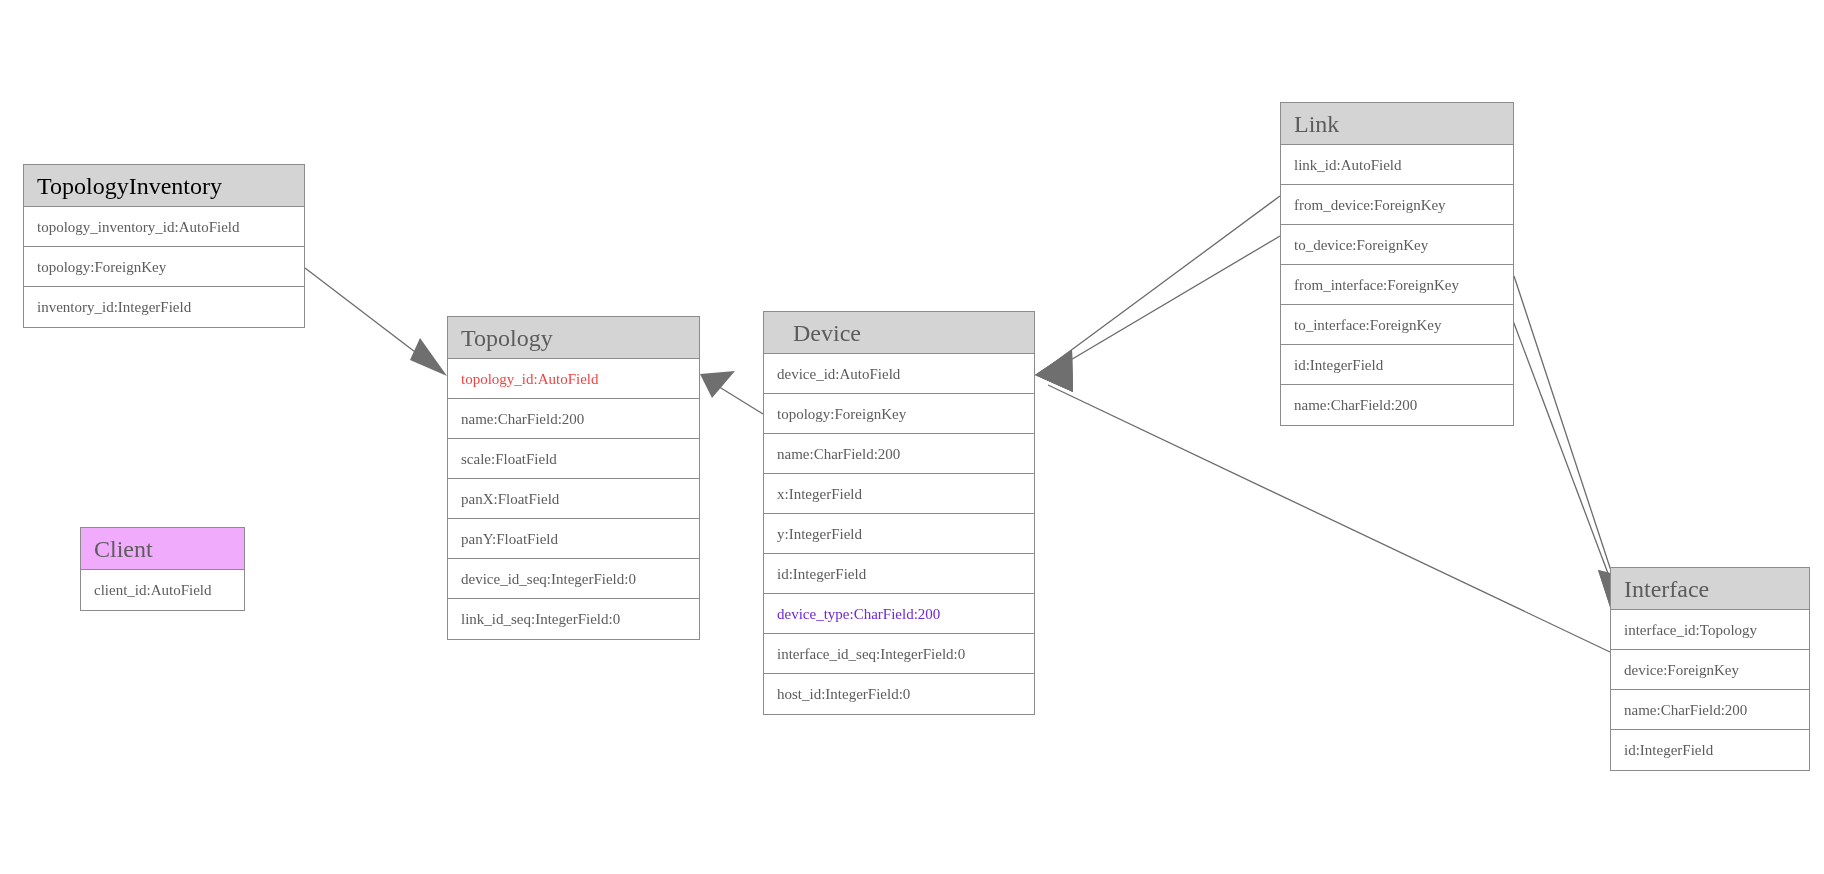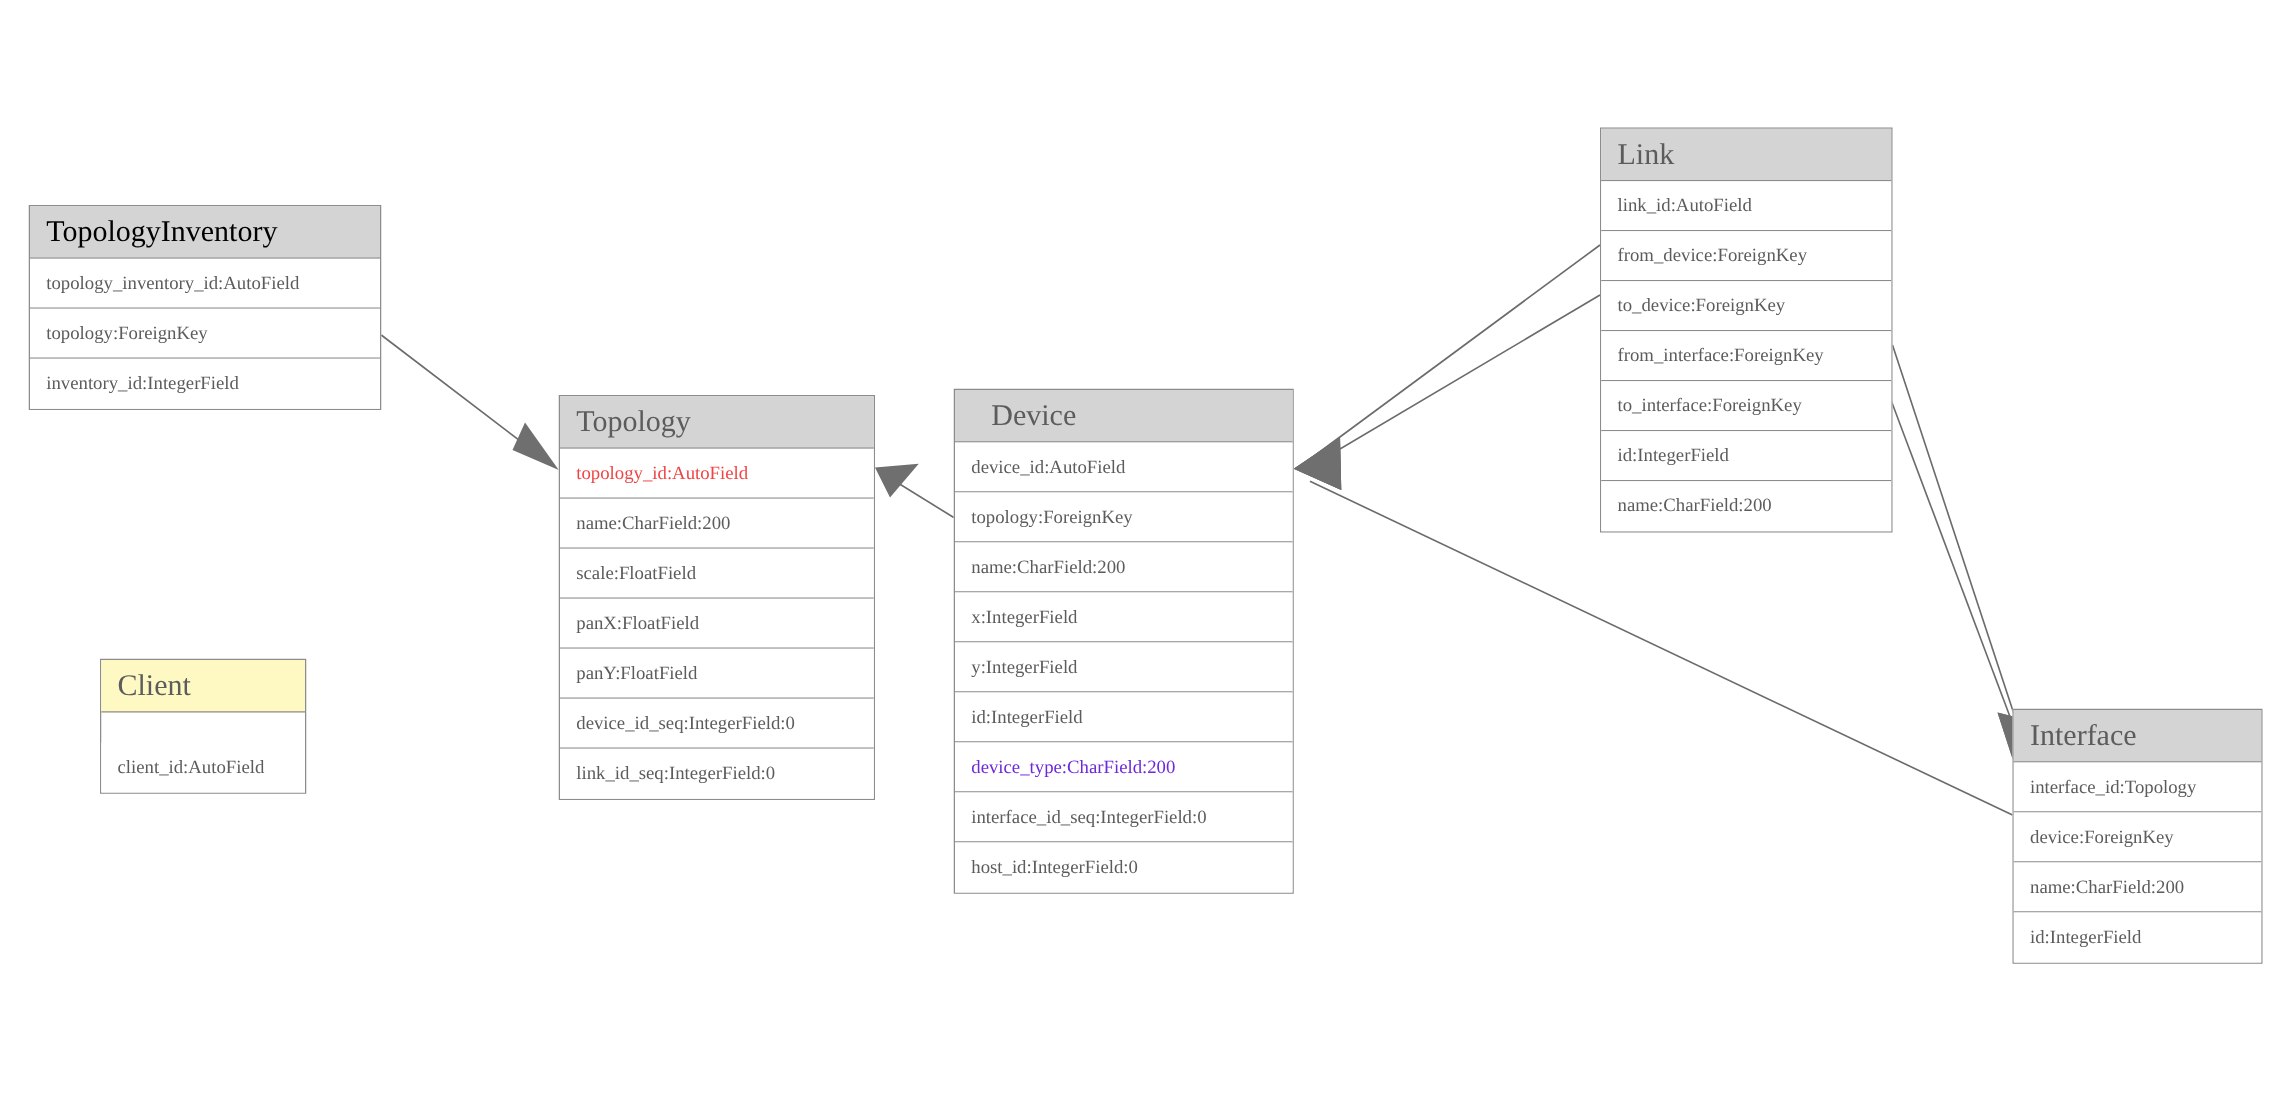--- a/index.html
+++ b/index.html
@@ -92,22 +92,22 @@
       </g>
     </svg>
   <div id="entities-layer">
       <div class="entity" style="left: 23px; top: 164px; width: 282px; border-color: rgb(140, 140, 140);">
         <div class="entity-header" style="background: rgb(212, 212, 212); border-bottom-color: rgb(140, 140, 140); color: #000000;">TopologyInventory</div>
         <div class="entity-field" style="border-bottom-color: rgb(140, 140, 140); color: rgb(92, 92, 92);">topology_inventory_id:AutoField</div>
         <div class="entity-field" style="border-bottom-color: rgb(140, 140, 140); color: rgb(92, 92, 92);">topology:ForeignKey</div>
         <div class="entity-field last" style="border-bottom-color: rgb(140, 140, 140); color: rgb(92, 92, 92);">inventory_id:IntegerField</div>
       </div>
       <div class="entity" style="left: 80px; top: 527px; width: 165px; border-color: rgb(140, 140, 140);">
-        <div class="entity-header" style="background: #fef9c3; border-bottom-color: rgb(140, 140, 140); color: rgb(92, 92, 92);">Client</div>
-        <div class="entity-field last" style="border-bottom-color: rgb(140, 140, 140); color: rgb(92, 92, 92); margin-top: 24px;">client_id:AutoField</div>
+        <div class="entity-header" style="background: #f0abfc; border-bottom-color: rgb(140, 140, 140); color: rgb(92, 92, 92);">Client</div>
+        <div class="entity-field last" style="border-bottom-color: rgb(140, 140, 140); color: rgb(92, 92, 92);">client_id:AutoField</div>
       </div>
       <div class="entity" style="left: 447px; top: 316px; width: 253px; border-color: rgb(140, 140, 140);">
         <div class="entity-header" style="background: rgb(212, 212, 212); border-bottom-color: rgb(140, 140, 140); color: rgb(92, 92, 92);">Topology</div>
         <div class="entity-field" style="border-bottom-color: rgb(140, 140, 140); color: #ef4444;">topology_id:AutoField</div>
         <div class="entity-field" style="border-bottom-color: rgb(140, 140, 140); color: rgb(92, 92, 92);">name:CharField:200</div>
         <div class="entity-field" style="border-bottom-color: rgb(140, 140, 140); color: rgb(92, 92, 92);">scale:FloatField</div>
         <div class="entity-field" style="border-bottom-color: rgb(140, 140, 140); color: rgb(92, 92, 92);">panX:FloatField</div>
         <div class="entity-field" style="border-bottom-color: rgb(140, 140, 140); color: rgb(92, 92, 92);">panY:FloatField</div>
         <div class="entity-field" style="border-bottom-color: rgb(140, 140, 140); color: rgb(92, 92, 92);">device_id_seq:IntegerField:0</div>
         <div class="entity-field last" style="border-bottom-color: rgb(140, 140, 140); color: rgb(92, 92, 92);">link_id_seq:IntegerField:0</div>

